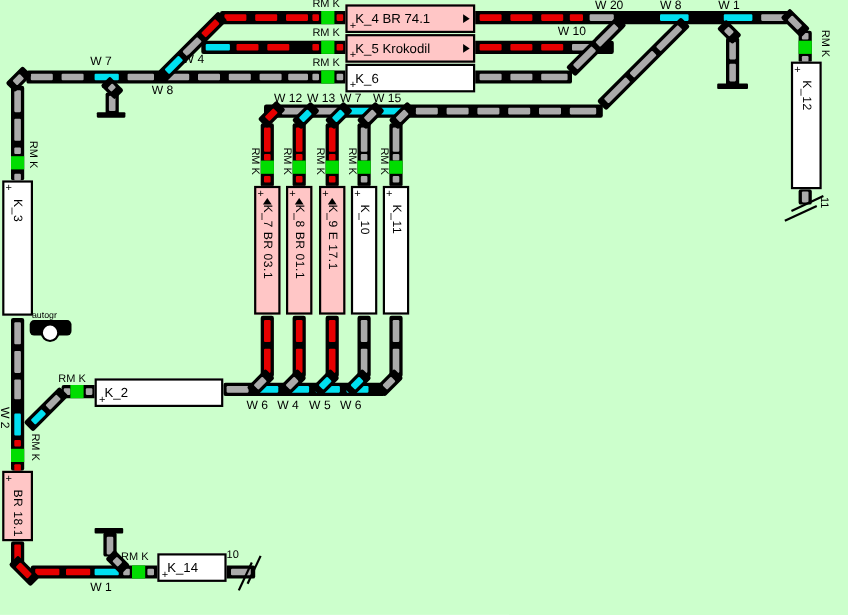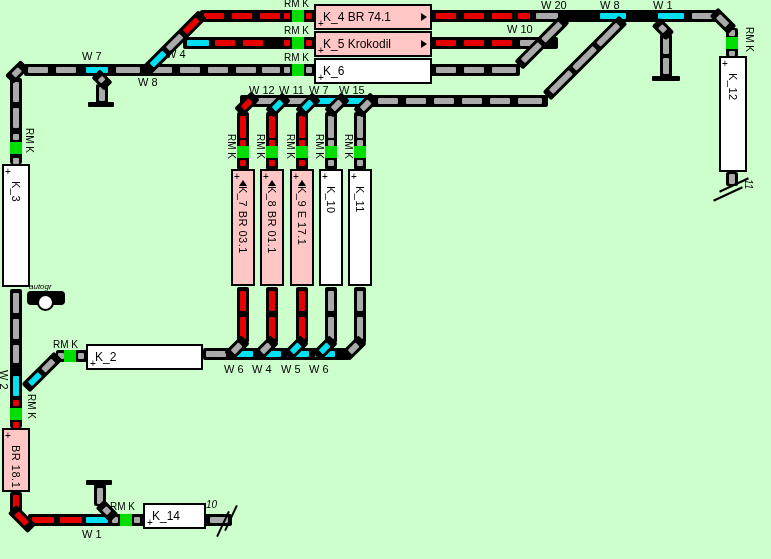--- a/index.html
+++ b/index.html
@@ -21,21 +21,21 @@
   .plus{position:absolute;font-size:10px;line-height:10px;}
   .plus.h{left:2px;bottom:-1px;}
   .plus.v{left:1px;top:1px;}
   .arr-r{position:absolute;right:3px;top:50%;margin-top:-4px;width:0;height:0;border-left:6px solid #000;border-top:4px solid transparent;border-bottom:4px solid transparent;}
   .arr-u{position:absolute;top:9px;left:50%;margin-left:-4px;width:0;height:0;border-bottom:6px solid #000;border-left:4px solid transparent;border-right:4px solid transparent;}
   .foot{position:absolute;background:#000;border-radius:1px;}
   .slash{position:absolute;background:#000;}
   .btnrect{position:absolute;background:#000;border-radius:4px;}
   .btncirc{position:absolute;background:#fff;border:2px solid #000;border-radius:50%;box-sizing:border-box;}
   .btnlab{position:absolute;font-size:8px;line-height:8px;color:#000;}
-  .clab{position:absolute;font-size:10px;line-height:10px;color:#000;white-space:nowrap;font-style:italic;}
+  .clab{position:absolute;font-size:10px;line-height:10px;color:#000;white-space:nowrap;}
 </style>
 </head>
 <body>
 
 <div id="stage" style="background: rgb(204, 255, 204);">
     <div class="bar" style="left: 200px; top: 10px; width: 517px;"></div>
     <div class="fill" style="left: 204px; top: 13px; width: 20px; background: rgb(230, 0, 0); position: absolute;"></div>
     <div class="fill" style="left: 232px; top: 13px; width: 20px; background: rgb(230, 0, 0); position: absolute;"></div>
     <div class="fill" style="left: 260px; top: 13px; width: 20px; background: rgb(230, 0, 0); position: absolute;"></div>
     <div class="fill" style="left: 284px; top: 13px; width: 6px; background: rgb(230, 0, 0); position: absolute;"></div>
@@ -308,21 +308,21 @@
     <div class="wlab" style="left: 224px; top: 364px;">W 6</div>
     <div class="wlab" style="left: 252px; top: 364px;">W 4</div>
     <div class="wlab" style="left: 281px; top: 364px;">W 5</div>
     <div class="wlab" style="left: 309px; top: 364px;">W 6</div>
     <div class="wlab" style="left: 82px; top: 51px;">W 7</div>
     <div class="wlab" style="left: 138px; top: 77px;">W 8</div>
     <div class="wlab" style="left: 166px; top: 49px;">W 4</div>
     <div class="wlab" style="left: 507px; top: 24px;">W 10</div>
     <div class="wlab" style="left: 541px; top: 0px;">W 20</div>
     <div class="wlab" style="left: 249px; top: 85px;">W 12</div>
-    <div class="wlab" style="left: 279px; top: 85px;">W 11</div>
+    <div class="wlab" style="left: 279px; top: 85px;">W 13</div>
     <div class="wlab" style="left: 309px; top: 85px;">W 7</div>
     <div class="wlab" style="left: 339px; top: 85px;">W 15</div>
     <div class="wlab" style="left: 600px; top: 0px;">W 8</div>
     <div class="wlab" style="left: 653px; top: 0px;">W 1</div>
     <div class="rmlab" style="left: 284px; top: -1px;">RM K</div>
     <div class="rmlab" style="left: 284px; top: 26px;">RM K</div>
     <div class="rmlab" style="left: 284px; top: 53px;">RM K</div>
     <div class="rmlab" style="left: 53px; top: 340px;">RM K</div>
     <div class="rmlab" style="left: 110px; top: 502px;">RM K</div>
     <div class="rmlab rlab" style="left: 34px; top: 128px;">RM K</div>
@@ -332,16 +332,16 @@
     <div class="rmlab rlab" style="left: 265px; top: 134px;">RM K</div>
     <div class="rmlab rlab" style="left: 295px; top: 134px;">RM K</div>
     <div class="rmlab rlab" style="left: 324px; top: 134px;">RM K</div>
     <div class="rmlab rlab" style="left: 353px; top: 134px;">RM K</div>
     <div class="slash" style="left: 230px; top: 504px; width: 2px; height: 28px; transform: rotate(25deg);"></div>
     <div class="slash" style="left: 222px; top: 510px; width: 2px; height: 28px; transform: rotate(25deg);"></div>
     <div class="clab" style="left: 206px; top: 500px;">10</div>
     <div class="slash" style="left: 718px; top: 184px; width: 32px; height: 2px; transform: rotate(-25deg);"></div>
     <div class="slash" style="left: 712px; top: 193px; width: 32px; height: 2px; transform: rotate(-25deg);"></div>
     <div class="clab rlab" style="left: 753px; top: 179px;">11</div>
-    <div class="btnlab" style="left: 29px; top: 283px; font-style: italic;">autogr</div>
+    <div class="btnlab" style="left: 29px; top: 283px;">autogr</div>
     <div class="btnrect" style="left: 27px; top: 291px; width: 38px; height: 14px;"></div>
     <div class="btncirc" style="left: 37px; top: 294px; width: 17px; height: 17px;"></div>
   </div>
 
 </body></html>

